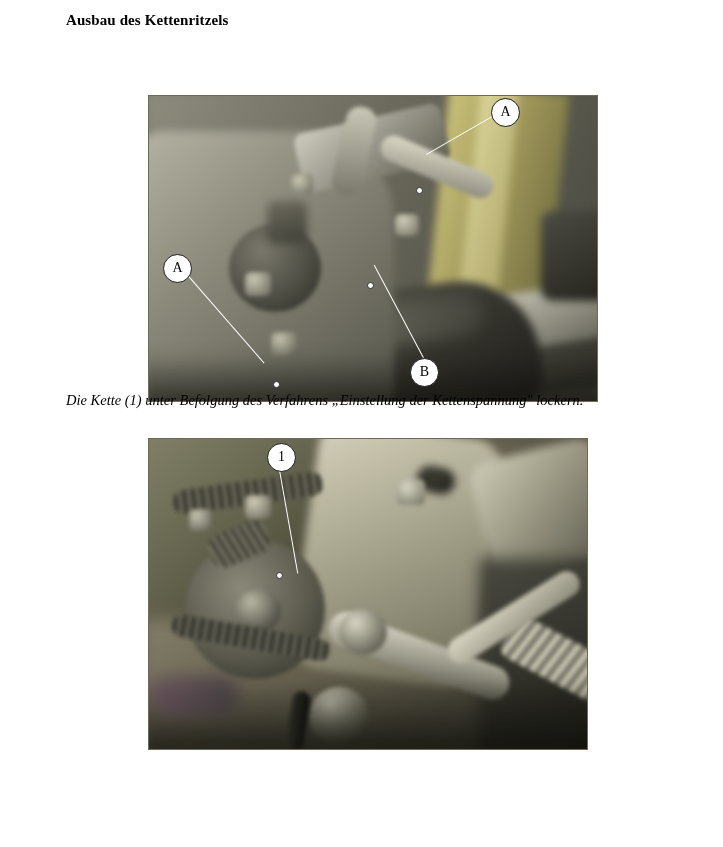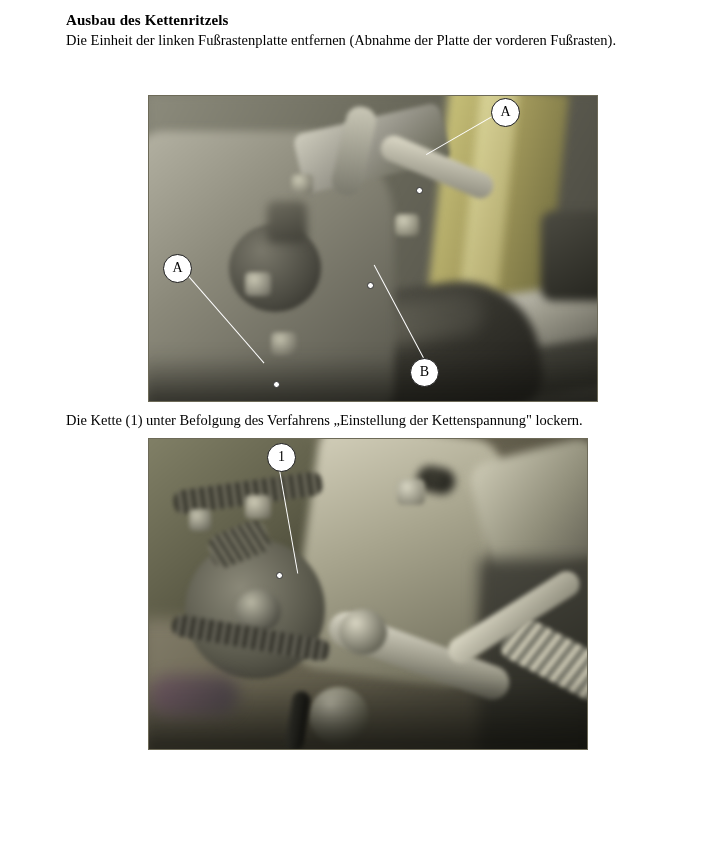--- a/index.html
+++ b/index.html
@@ -28,21 +28,21 @@
     font-weight: bold;
     letter-spacing: 0.1px;
   }
   .para {
     position: absolute;
     font-size: 14.5px;
     line-height: 17px;
     white-space: nowrap;
   }
   .p-intro { left: 66px; top: 32px; }
-  .p-mid   { left: 66px; top: 412px; }
+  .p-mid   { left: 66px; top: 392px; font-style: italic; }
   .p-end   { left: 66px; top: 757px; }
 
   
   .fig {
     position: absolute;
     overflow: hidden;
     border: 1px solid #6d6a58;
   }
   #figure-1 {
     left: 148px;
@@ -102,21 +102,20 @@
   }
 </style>
 </head>
 <body>
 
 <div class="page">
 
   <div class="heading">Ausbau des Kettenritzels</div>
 
   <div class="para p-intro">
-    <div>Die Einheit der linken Fußrastenplatte entfernen (Abnahme der Platte der vorderen Fußrasten).</div>
   </div>
 
   <div class="fig" id="figure-1">
 
     <div class="shape blur8" style="left:-10px;top:-10px;width:470px;height:330px;
                 background:linear-gradient(120deg,#8e8d7e 0%,#6b6a5c 40%,#42413a 100%);"></div>
 
     <div class="shape blur4" style="left:288px;top:-8px;width:120px;height:240px;
                 background:linear-gradient(100deg,#c9c27a 0%,#a39a5c 45%,#6e6a3d 100%);
                 transform:rotate(6deg);"></div>

